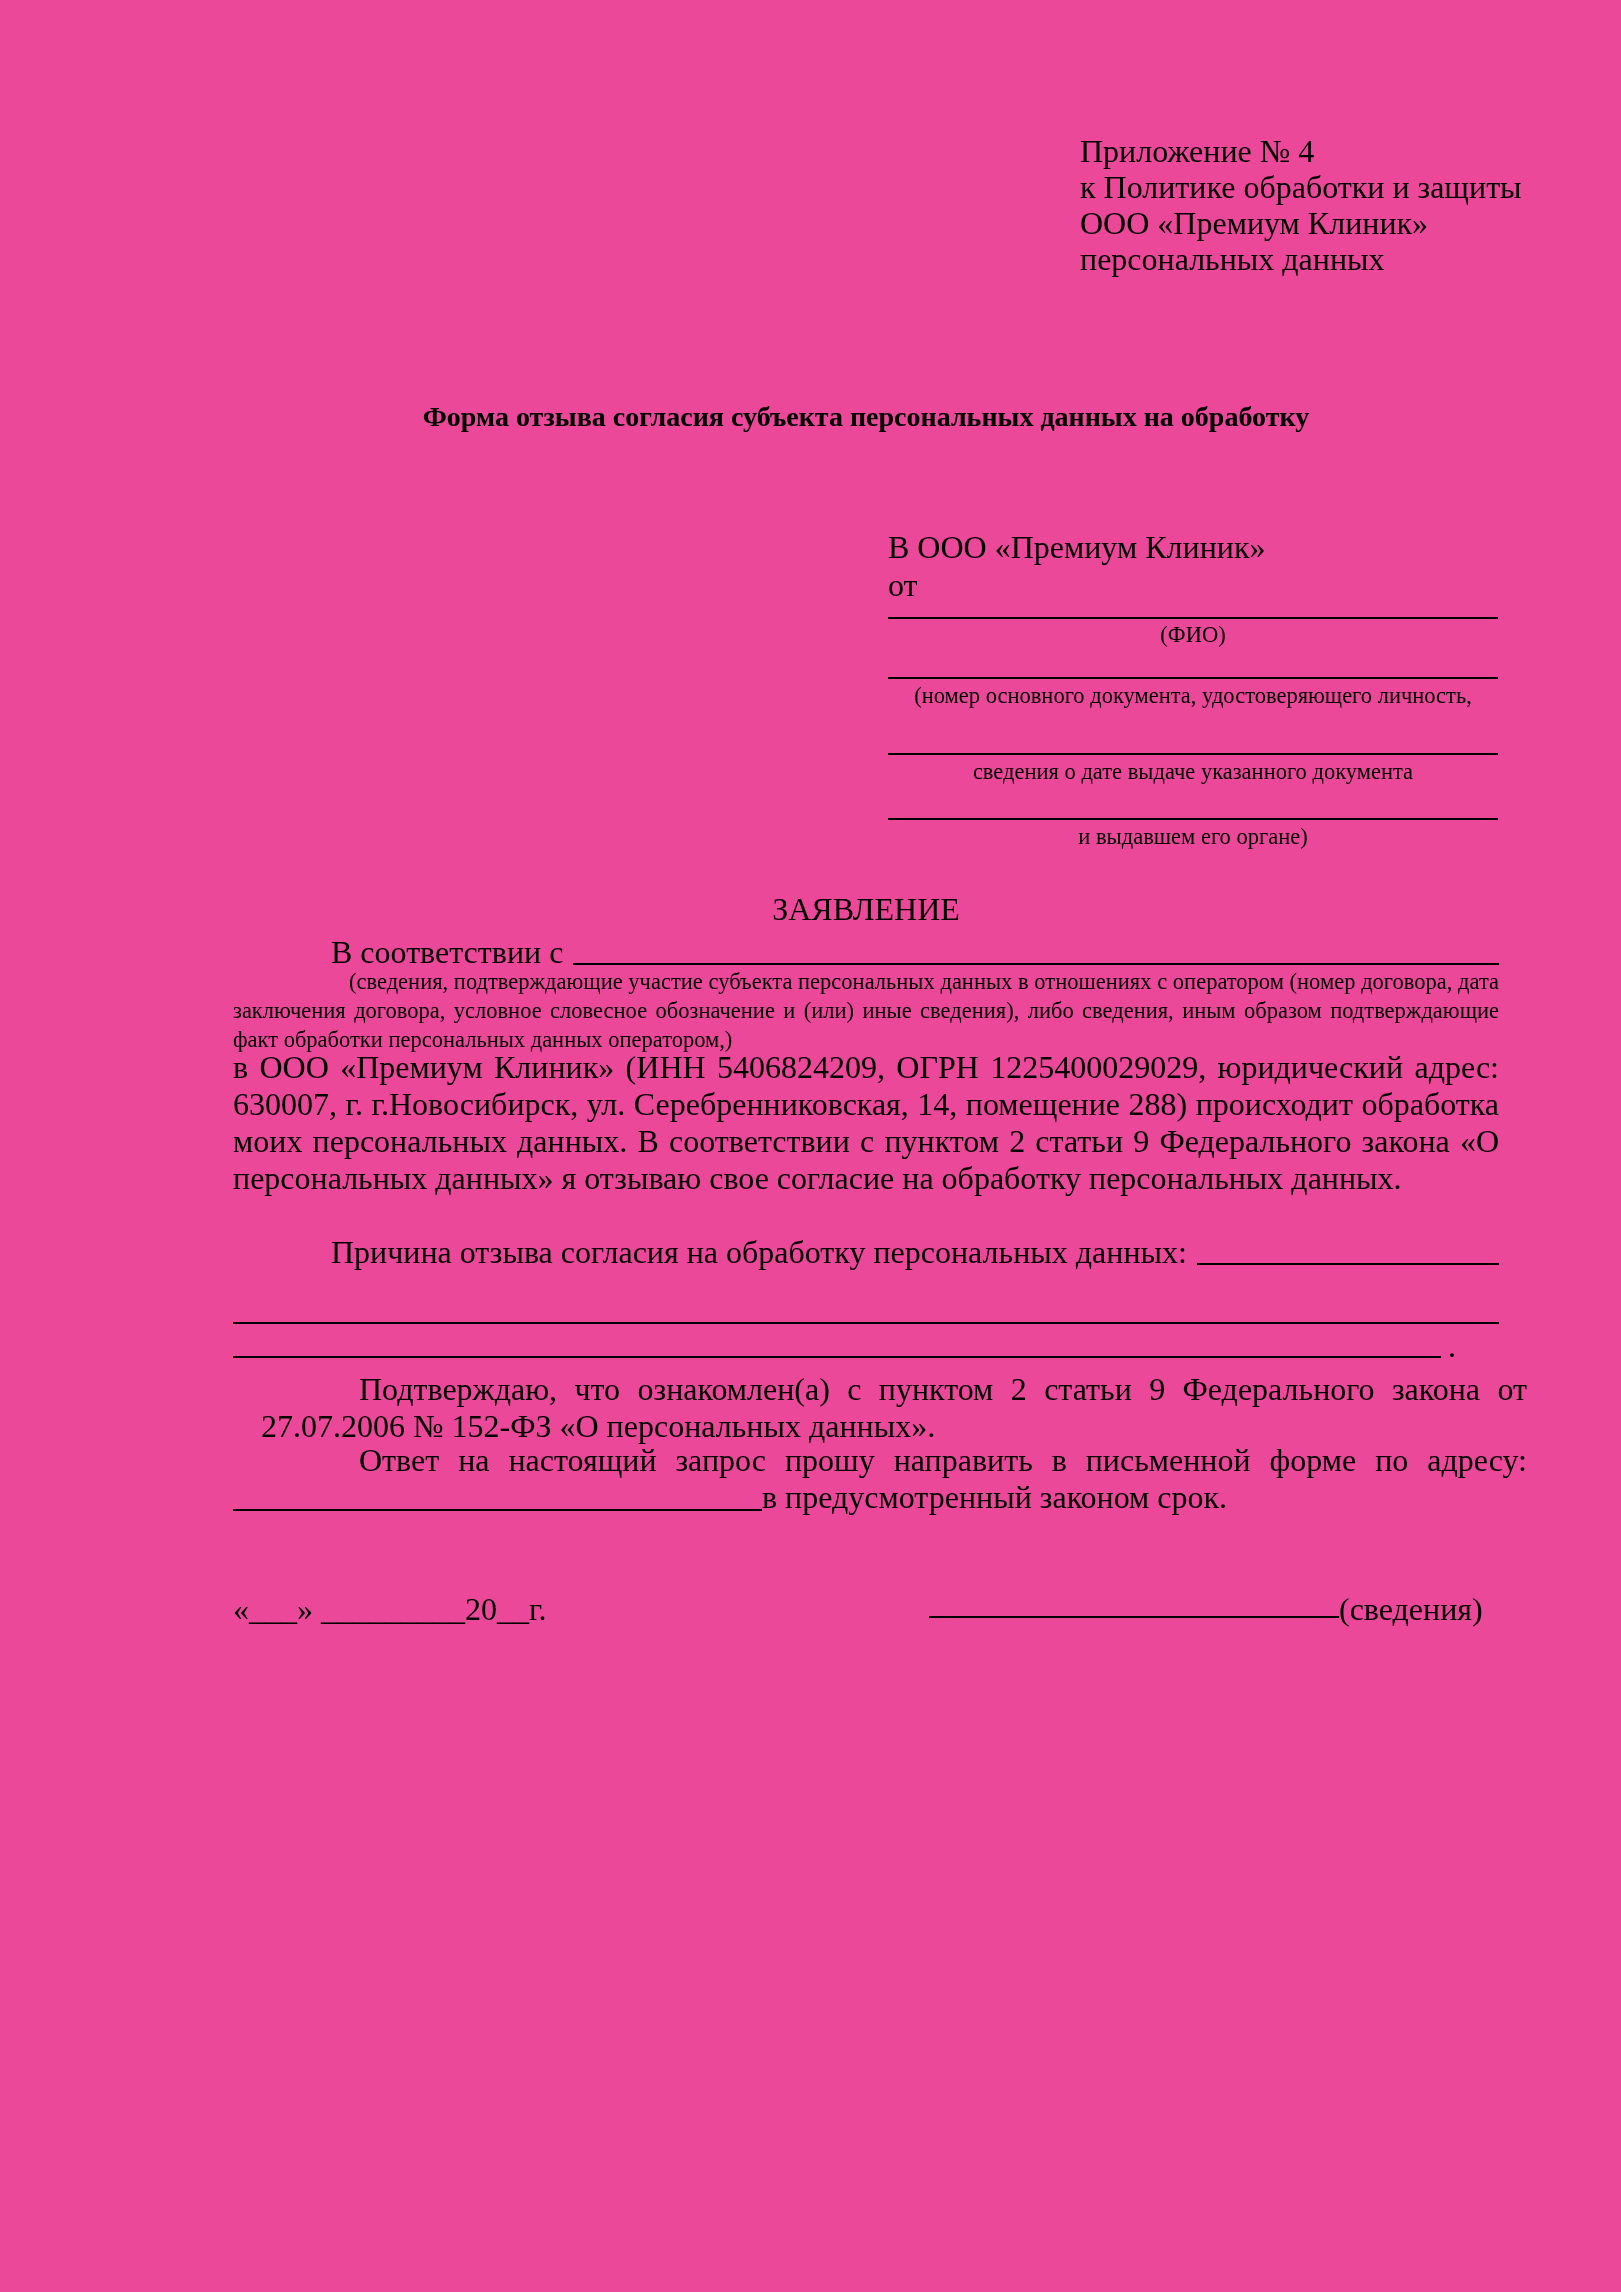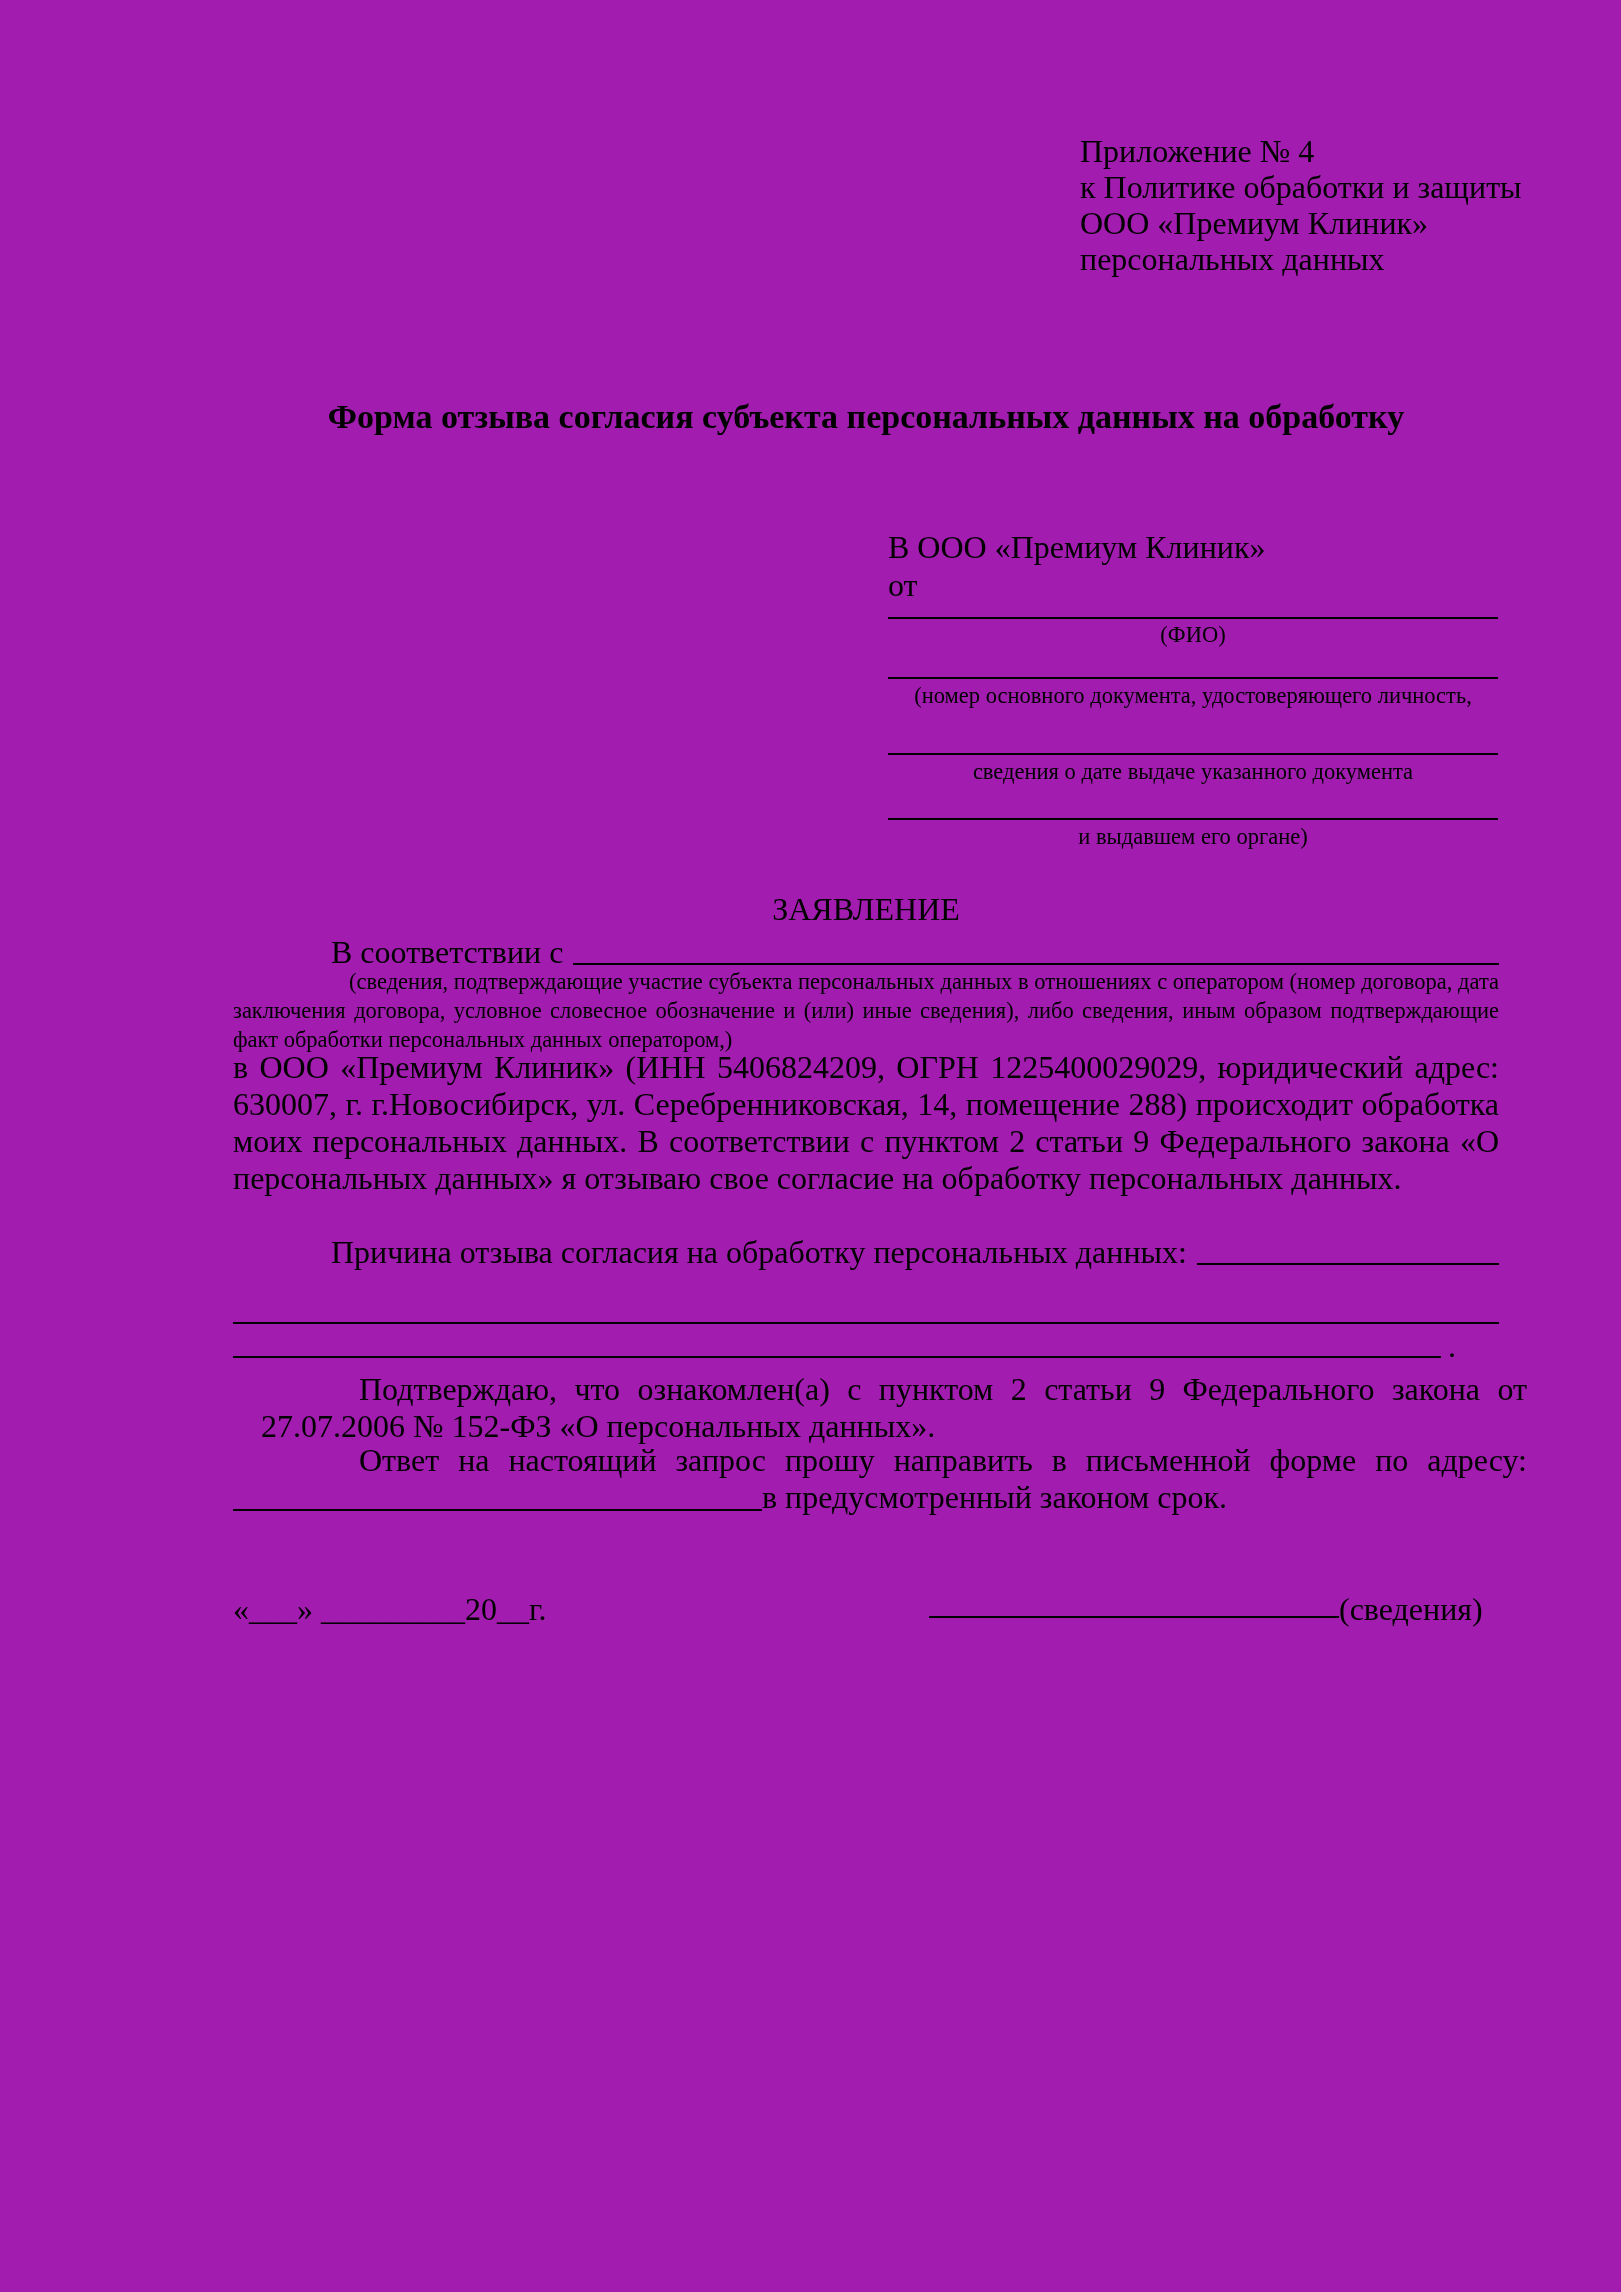--- a/index.html
+++ b/index.html
@@ -1,28 +1,28 @@
 <!DOCTYPE html>
 <html><head>
 <meta charset="utf-8">
 <style>
   html, body { margin: 0; padding: 0; background: #e8e8e8; }
   .page {
     position: relative;
     width: 1621px;
     height: 2293px;
-    background: #a21caf;
+    background: #ec4899;
     font-family: "Liberation Serif", serif;
     color: #000000;
     overflow: hidden;
   }
   .abs { position: absolute; }
   .body-text { font-size: 32px; line-height: 37px; }
   .small-text { font-size: 22.5px; line-height: 27.4px; }
-  .title-text { font-size: 34px; line-height: 47px; font-weight: bold; text-align: center; }
+  .title-text { font-size: 28px; line-height: 47px; font-weight: bold; text-align: center; }
   .center { text-align: center; }
   .justify { text-align: justify; }
   .uline { height: 0; border-bottom: 2.9px solid #000; }
   .flexrow { display: flex; align-items: stretch; }
   .fill-line { flex: 1; border-bottom: 2.9px solid #000; margin-left: 9.8px; margin-bottom: 5.9px; }
   .fixed-line { border-bottom: 2.9px solid #000; margin-bottom: 4.9px; }
   .indent { text-indent: 98px; margin-left: 28px; }
   .last-justify { text-align-last: justify; }
 </style>
 </head>

